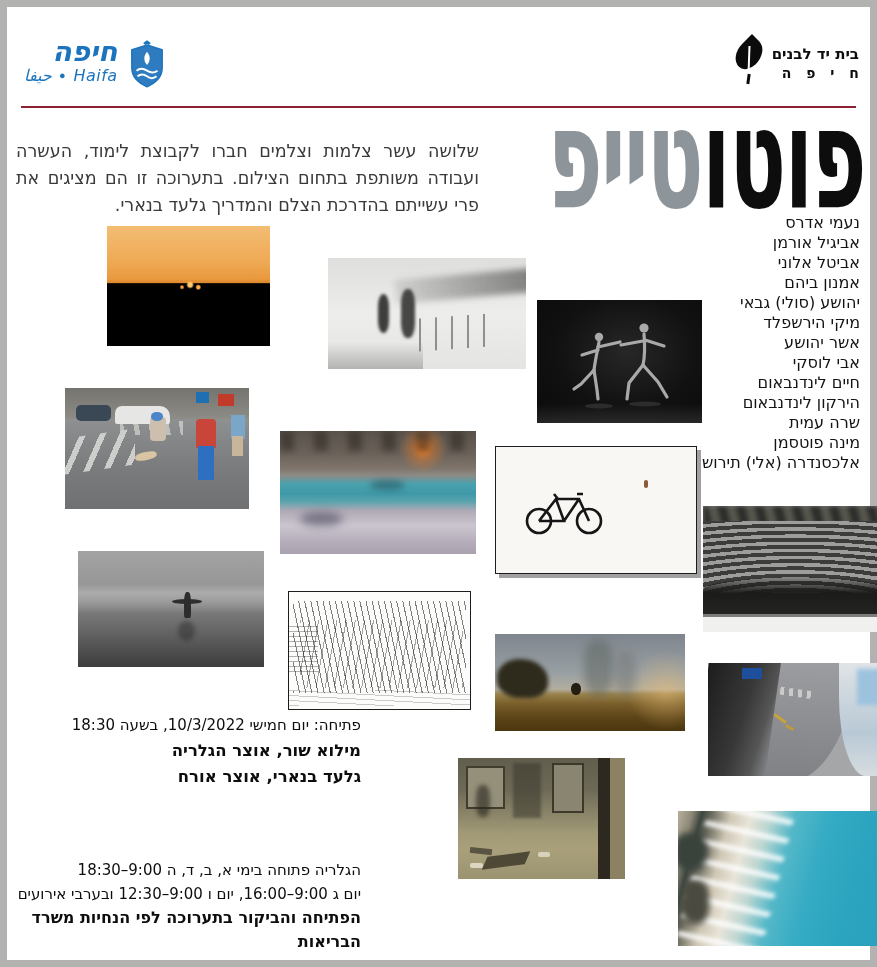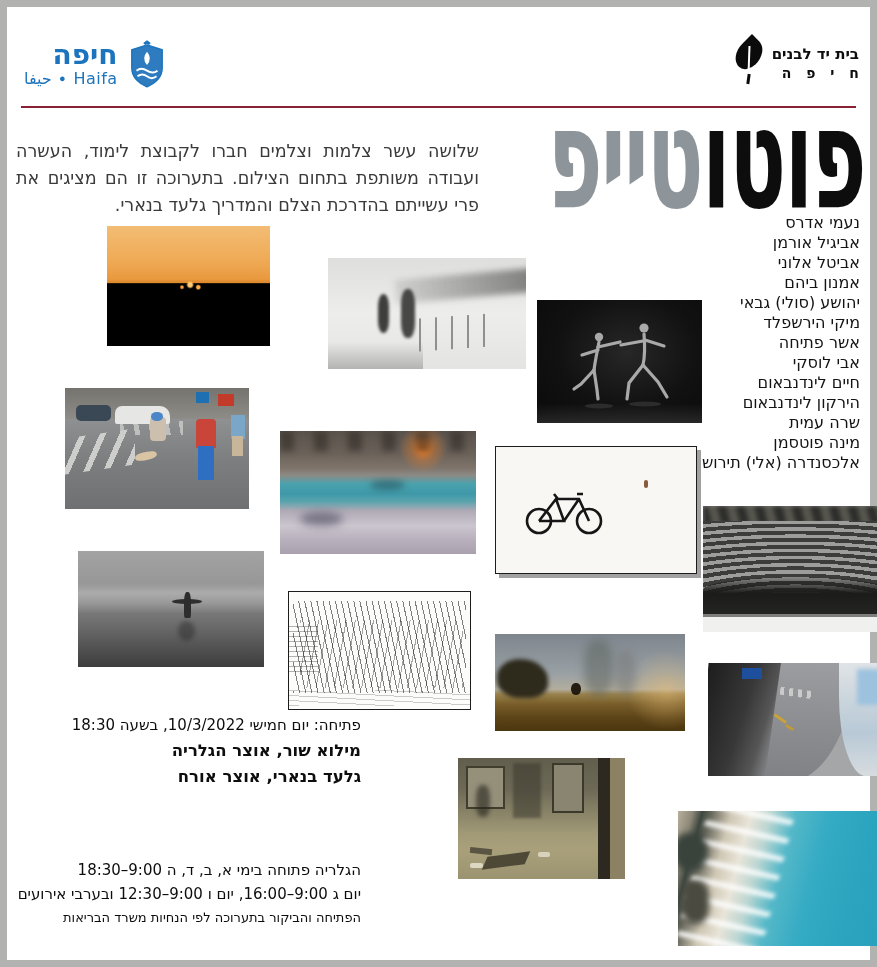--- a/index.html
+++ b/index.html
@@ -2,21 +2,21 @@
 <html lang="he"><head>
 <meta charset="utf-8">
 <style>
   html,body{margin:0;padding:0;background:#e9e9e9;}
   .poster{
     position:relative;width:877px;height:967px;background:#ffffff;
     font-family:"DejaVu Sans",sans-serif;overflow:hidden;
     box-shadow:inset 0 0 0 7px #b2b2b0;
   }
   
-  .haifa-logo{position:absolute;left:24px;top:38px;display:flex;align-items:center;gap:10px;}
+  .haifa-logo{position:absolute;left:24px;top:38px;display:flex;gap:10px;font-style:italic;}
   .haifa-text{text-align:right;direction:rtl;}
   .haifa-he{color:#1b74bd;font-weight:bold;font-size:28px;line-height:28px;}
   .haifa-latin{color:#1b74bd;font-size:16px;letter-spacing:.5px;}
   .haifa-emblem{width:38px;height:52px;}
   .yad-logo{position:absolute;right:18px;top:40px;display:flex;align-items:center;gap:8px;}
   .leaf-wrap{width:30px;height:46px;position:relative;}
   .leaf{position:absolute;left:3px;top:2px;width:24px;height:24px;background:#0b0b0b;
         border-radius:0 58% 42% 58%;transform:rotate(45deg) scaleY(1.35);transform-origin:center;}
   .leaf-vein{position:absolute;left:14px;top:6px;width:1.5px;height:28px;background:#ffffff;transform:rotate(2deg);}
   .leaf-stem{position:absolute;left:13px;top:34px;width:2.5px;height:10px;background:#0b0b0b;transform:rotate(8deg);}
@@ -38,21 +38,21 @@
   }
   
   .artists{position:absolute;right:17px;top:213px;margin:0;padding:0;list-style:none;
     direction:rtl;text-align:right;font-size:16px;line-height:20px;color:#141414;}
   
   .event{position:absolute;left:16px;top:712px;width:345px;direction:rtl;text-align:right;
     font-size:15px;line-height:26px;color:#0d0d0d;}
   .event .bold{font-weight:bold;font-size:16.5px;}
   .hours{position:absolute;left:16px;top:858px;width:345px;direction:rtl;text-align:right;
     font-size:15px;line-height:24px;color:#0d0d0d;}
-  .hours .note{font-size:13px;font-weight:normal;}
+  .hours .note{font-size:16px;font-weight:bold;}
   
   .photo{position:absolute;overflow:hidden;}
   .photo > i{position:absolute;display:block;}
   
   .p1{left:67px;top:210px;width:163px;height:120px;
     background:
       radial-gradient(circle at 51% 49%, #ffc96d 0 2px, rgba(255,180,80,0) 4px),
       radial-gradient(circle at 56% 51%, #ffae45 0 1.5px, rgba(255,170,70,0) 3px),
       radial-gradient(circle at 46% 51%, #ff9d3a 0 1px, rgba(255,160,60,0) 2.5px),
       linear-gradient(to bottom,#f3bd74 0%,#efa954 30%,#e9993e 44%,#dd872c 47.5%,#000 48%,#000 100%);}
@@ -198,21 +198,21 @@
 
   <p class="intro">שלושה עשר צלמות וצלמים חברו לקבוצת לימוד, העשרה ועבודה משותפת בתחום הצילום. בתערוכה זו הם מציגים את פרי עשייתם בהדרכת הצלם והמדריך גלעד בנארי.</p>
 
   <ul class="artists">
     <li>נעמי אדרס</li>
     <li>אביגיל אורמן</li>
     <li>אביטל אלוני</li>
     <li>אמנון ביהם</li>
     <li>יהושע (סולי) גבאי</li>
     <li>מיקי הירשפלד</li>
-    <li>אשר פתיחה</li>
+    <li>אשר יהושע</li>
     <li>אבי לוסקי</li>
     <li>חיים לינדנבאום</li>
     <li>הירקון לינדנבאום</li>
     <li>שרה עמית</li>
     <li>מינה פוטסמן</li>
     <li>אלכסנדרה (אלי) תירוש</li>
   </ul>
 
   <figure class="photo p1" title="Orange sunset sky over a black silhouetted shoreline with tiny lights"></figure>
 

